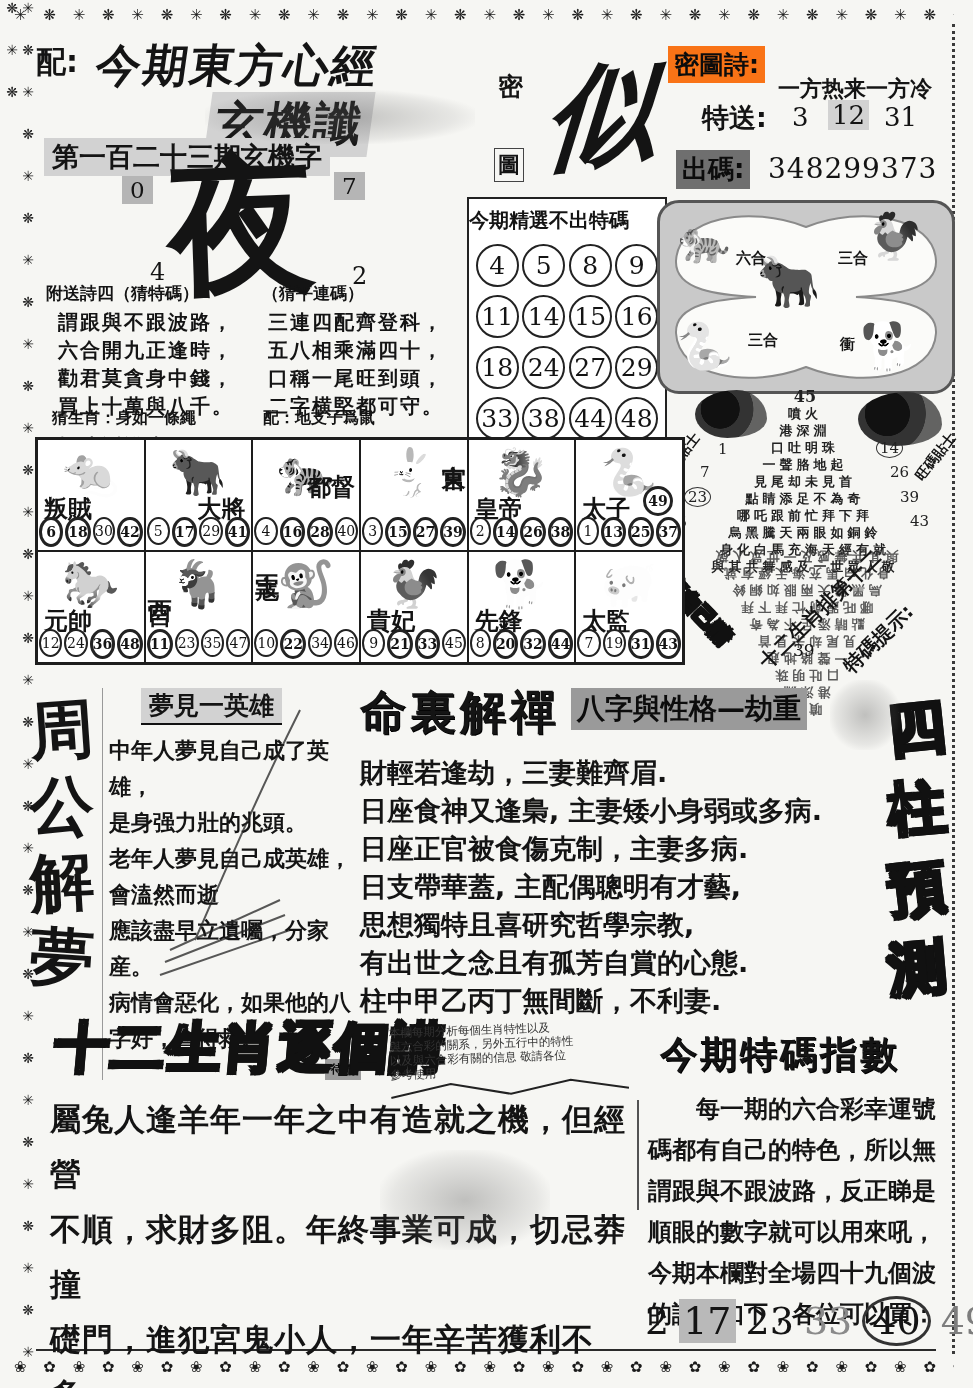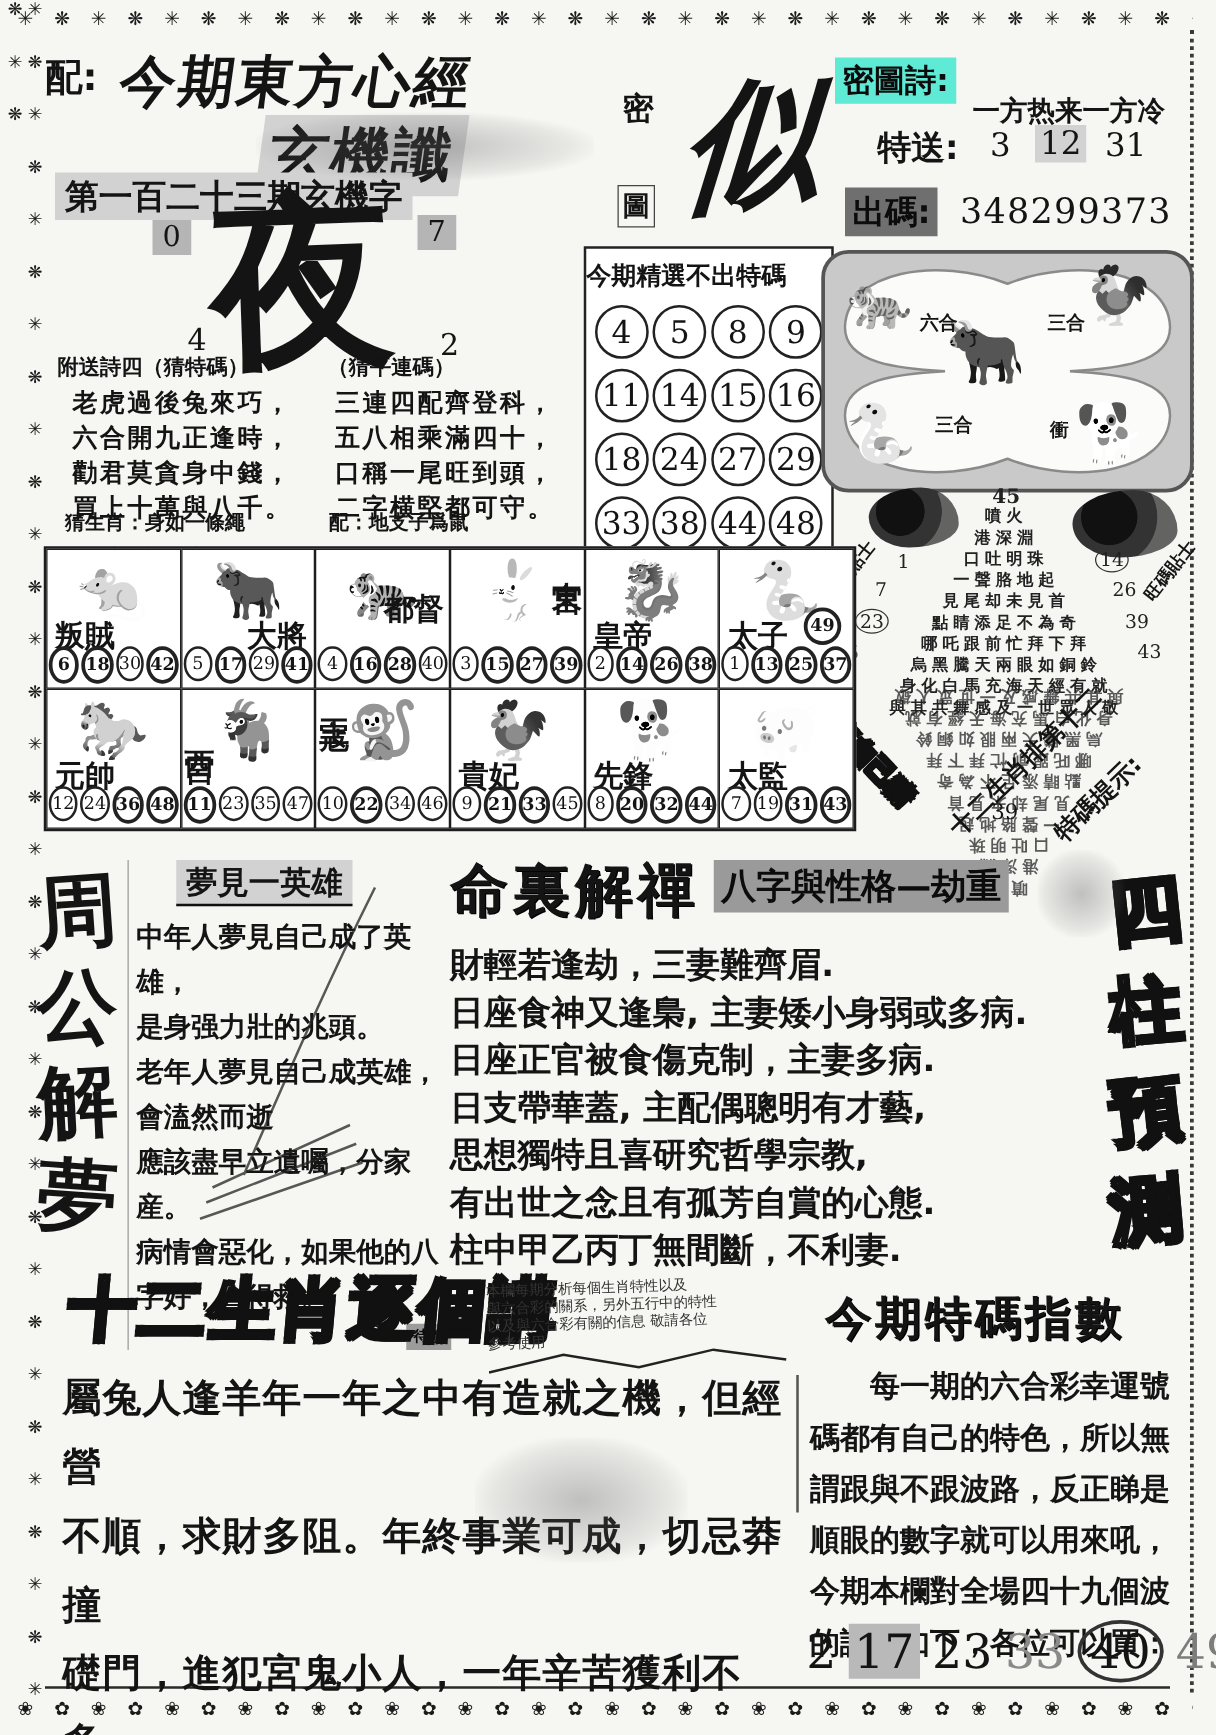--- a/index.html
+++ b/index.html
@@ -11,21 +11,21 @@
   .abs{position:absolute;}
   .serif{font-family:"DejaVu Serif","Liberation Serif",serif;}
   
   .hborder{white-space:nowrap;overflow:hidden;font-size:15px;letter-spacing:6px;color:#1b1b1b;}
   .vborder{writing-mode:vertical-rl;text-orientation:upright;overflow:hidden;font-size:14px;letter-spacing:5px;color:#1b1b1b;}
   .dotted-rule{border-right:3px dotted #3a3a3a;width:0;}
   .rule{background:#2a2a2a;}
   
   .big-title{font-weight:900;transform:skewX(-8deg);letter-spacing:2px;}
   .gray-box{background:#d2d2d2;padding:1px 8px;display:inline-block;}
-  .dark-label{background:#5eead4;color:#0c0c0c;font-weight:800;padding:2px 6px;display:inline-block;}
+  .dark-label{background:#f97316;color:#0c0c0c;font-weight:800;padding:2px 6px;display:inline-block;}
   
   .circle{display:inline-flex;align-items:center;justify-content:center;
     border:2px solid #222;border-radius:50%;
     font-family:"DejaVu Serif",serif;background:#fff;}
   .circle.bold{border-width:3px;font-weight:bold;}
   .n-lg{width:39px;height:39px;font-size:25px;}
   .n-sm{width:24px;height:24px;font-size:14px;margin:0 1px;}
   
   #zgrid{display:grid;grid-template-columns:repeat(6,1fr);grid-template-rows:1fr 1fr;
     border:2px solid #1d1d1d;background:#fff;}
@@ -94,21 +94,21 @@
 <div class="abs serif gray-box" style="left:122px;top:176px;font-size:23px;background:#b5b5b5;">0</div>
 <div class="abs serif gray-box" style="left:334px;top:172px;font-size:23px;background:#b5b5b5;">7</div>
 <div class="abs serif" style="left:168px;top:150px;font-size:148px;font-weight:900;line-height:150px;transform:rotate(-2deg);">夜</div>
 <div class="abs serif" style="left:150px;top:258px;font-size:24px;">4</div>
 <div class="abs serif" style="left:352px;top:262px;font-size:24px;">2</div>
 
 <div class="abs serif" style="left:46px;top:282px;font-size:17px;font-weight:800;">附送詩四（猜特碼）</div>
 <div class="abs serif" style="left:262px;top:282px;font-size:17px;font-weight:800;">（猜平連碼）</div>
 
 <div class="abs serif" style="left:58px;top:308px;font-size:20px;font-weight:700;line-height:28px;letter-spacing:2px;">
-  <div>老虎過後兔來巧，</div>
+  <div>謂跟與不跟波路，</div>
   <div>六合開九正逢時，</div>
   <div>勸君莫貪身中錢，</div>
   <div>買上十萬與八千。</div>
 </div>
 <div class="abs serif" style="left:268px;top:308px;font-size:20px;font-weight:700;line-height:28px;letter-spacing:2px;">
   <div>三連四配齊登科，</div>
   <div>五八相乘滿四十，</div>
   <div>口稱一尾旺到頭，</div>
   <div>二字横堅都可守。</div>
 </div>

